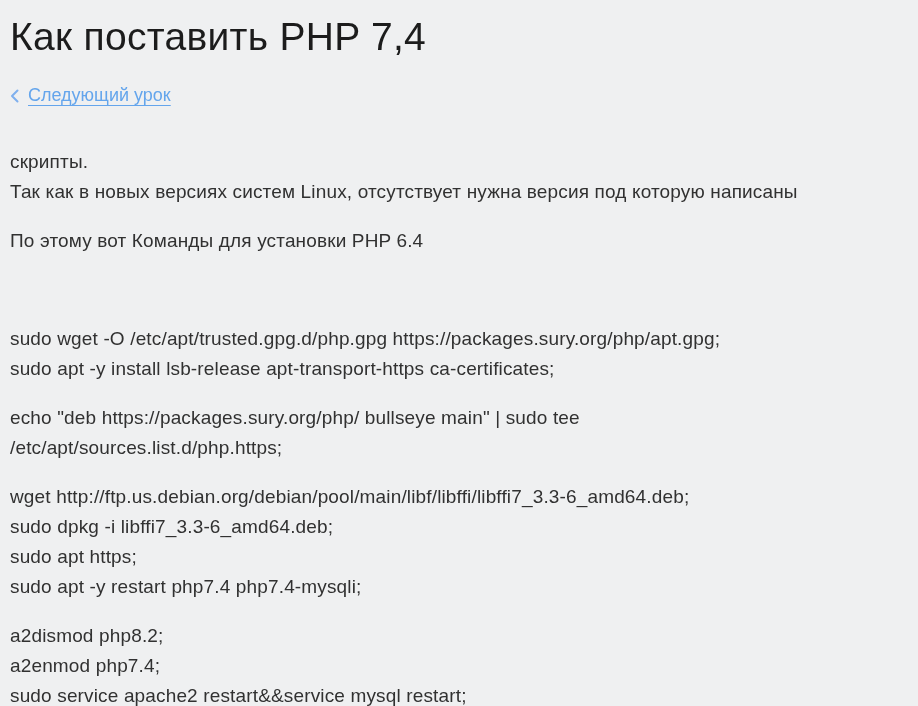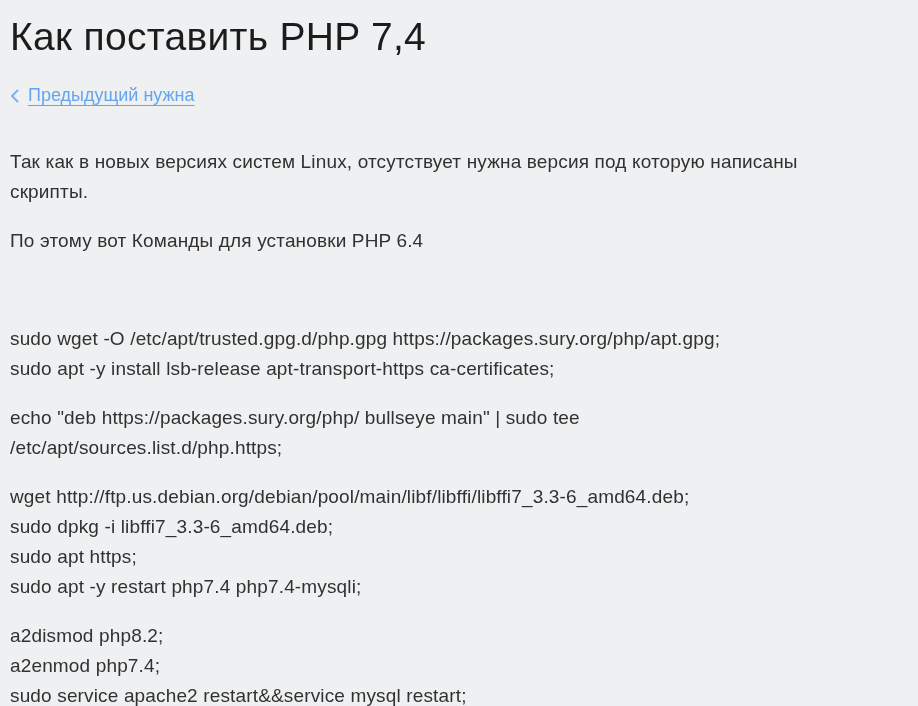--- a/index.html
+++ b/index.html
@@ -77,28 +77,28 @@
 
   <h1 class="page-title">Как поставить PHP 7,4</h1>
 
   <div class="lesson-nav">
     <a class="lesson-link">
       <span class="chev">
         <svg width="9" height="14" viewBox="0 0 9 14" fill="none">
           <path d="M7.5 1.5 L2 7 L7.5 12.5" stroke="currentColor" stroke-width="2" stroke-linecap="round" stroke-linejoin="round"></path>
         </svg>
       </span>
-      <span class="label">Предыдущий нужна</span>
+      <span class="label">Следующий урок</span>
     </a>
   </div>
 
   <div class="article">
       <p class="para">
+        <span class="line">скрипты.</span>
         <span class="line">Так как в новых версиях систем Linux, отсутствует нужна версия под которую написаны</span>
-        <span class="line">скрипты.</span>
       </p>
       <p class="para">
         <span class="line">По этому вот Команды для установки PHP 6.4</span>
       </p>
       <p class="para">
         <span class="line">&nbsp;</span>
       </p>
       <p class="para">
         <span class="line">sudo wget -O /etc/apt/trusted.gpg.d/php.gpg https://packages.sury.org/php/apt.gpg;</span>
         <span class="line">sudo apt -y install lsb-release apt-transport-https ca-certificates;</span>

